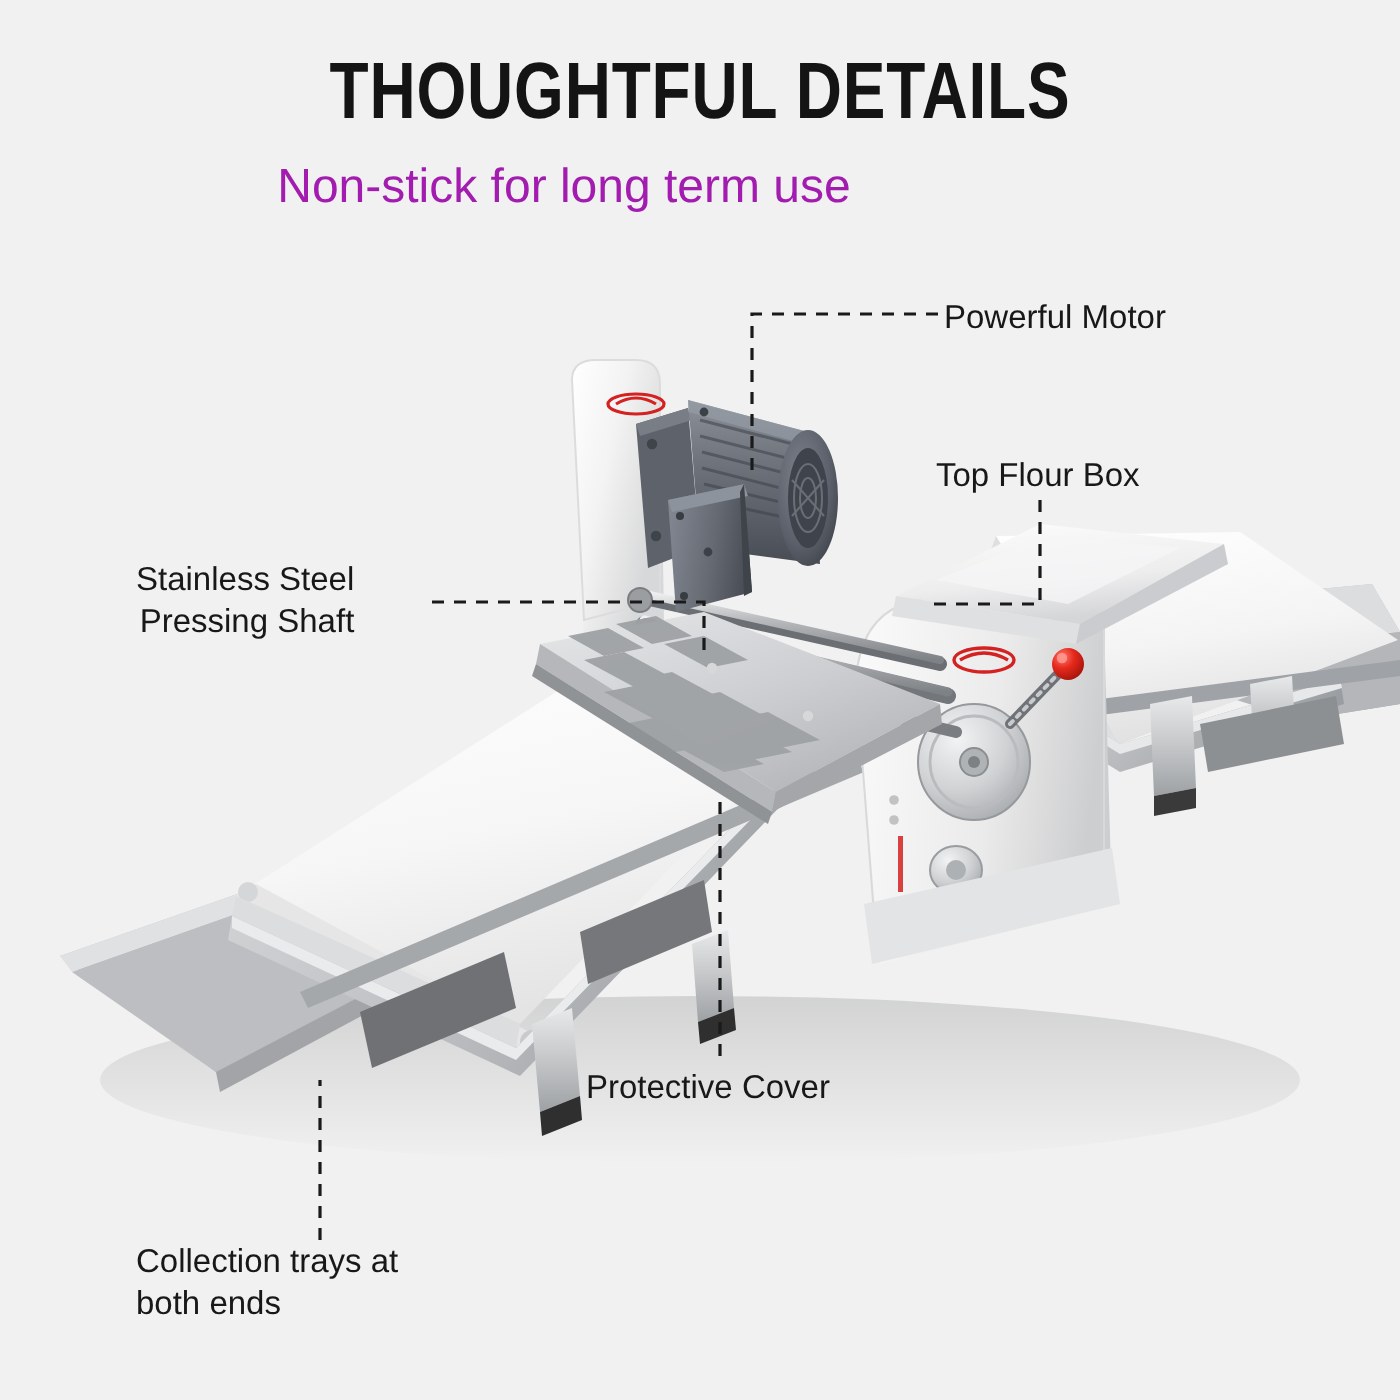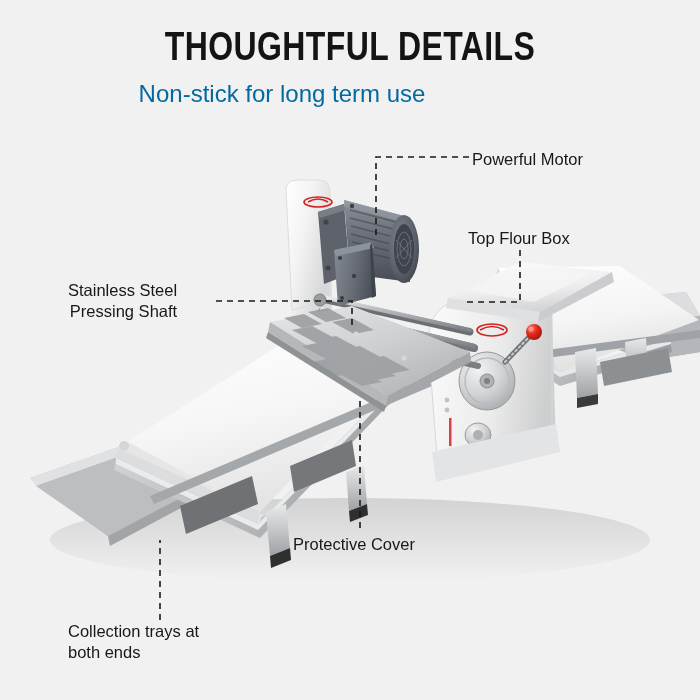--- a/index.html
+++ b/index.html
@@ -39,21 +39,21 @@
     white-space: nowrap;
   }
   .subhead {
     position: absolute;
     top: 80px;
     left: 0;
     width: 564px;
     text-align: center;
     font-size: 24px;
     font-weight: 400;
-    color: #0369a1;
+    color: #a21caf;
     white-space: nowrap;
   }
 
   
   .callout {
     position: absolute;
     font-size: 16.5px;
     line-height: 21px;
     color: #181818;
     white-space: pre-line;

